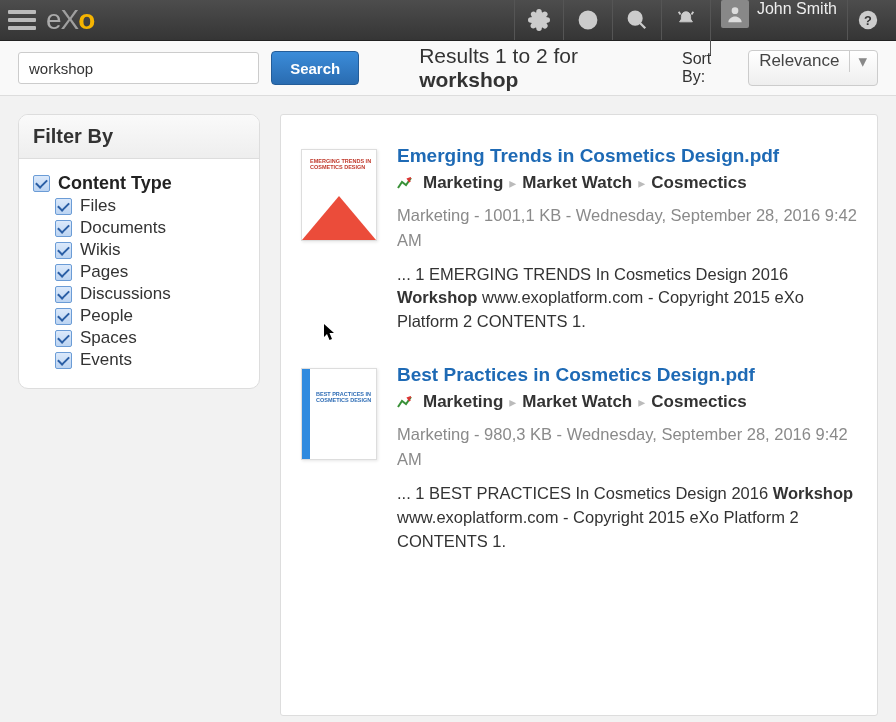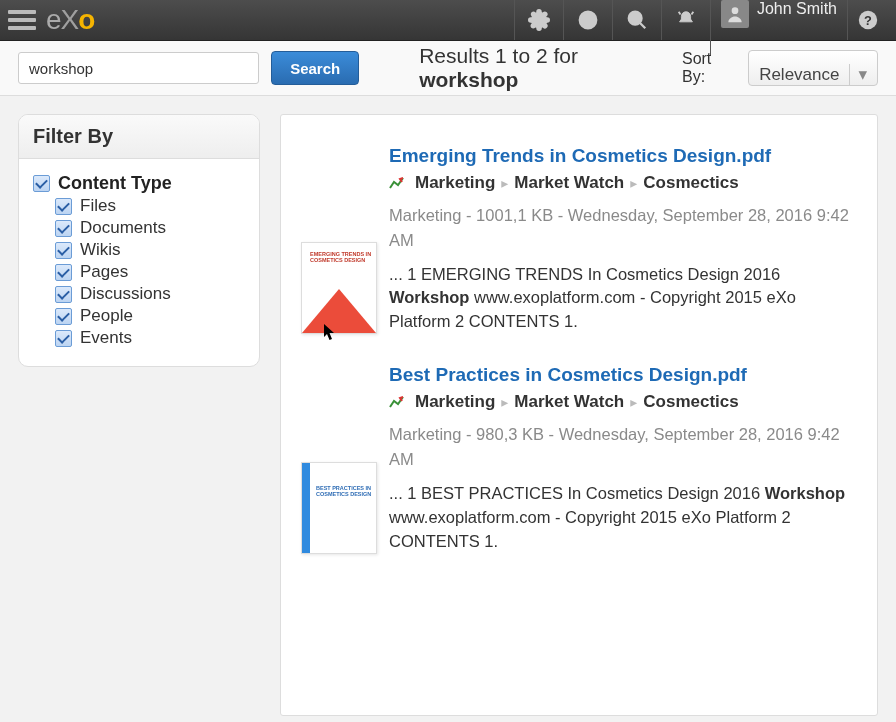--- a/index.html
+++ b/index.html
@@ -20,36 +20,36 @@
   .user-avatar{width:28px;height:28px;background:#888;border-radius:2px;margin-right:8px;display:flex;align-items:center;justify-content:center;}
   .help-cell{width:40px;height:40px;border-left:1px solid #555;display:flex;align-items:center;justify-content:center;color:#ccc;cursor:pointer;}
   
   .searchrow{height:54px;background:#f9f9f9;border-bottom:1px solid #ddd;display:flex;align-items:center;padding:0 18px;}
   .search-input{width:220px;height:30px;border:1px solid #ccc;border-radius:3px;padding:0 10px;font-size:15px;color:#333;background:white;}
   .search-btn{margin-left:12px;height:34px;padding:0 18px;background:linear-gradient(to bottom,#3b8cd9,#2a6cb1);border:1px solid #245d99;color:#fff;font-weight:bold;font-size:15px;border-radius:4px;cursor:pointer;}
   .results-label{margin-left:60px;font-size:21px;color:#333;}
   .results-label b{font-weight:bold;}
   .sortbox{margin-left:auto;display:flex;align-items:center;}
   .sort-label{font-size:16px;color:#333;margin-right:10px;}
-  .sort-select{height:34px;border:1px solid #ccc;border-radius:4px;background:linear-gradient(to bottom,#fff,#eee);display:flex;align-items:flex-end;padding:0 10px;font-size:17px;color:#444;cursor:pointer;}
+  .sort-select{height:34px;border:1px solid #ccc;border-radius:4px;background:linear-gradient(to bottom,#fff,#eee);display:flex;align-items:flex-start;padding:0 10px;font-size:17px;color:#444;cursor:pointer;}
   .sort-select .caret-box{border-left:1px solid #ccc;margin-left:10px;padding-left:8px;color:#888;}
   
   .main{display:flex;padding:18px;gap:20px;align-items:flex-start;}
   
   .filter-panel{width:240px;background:#fff;border:1px solid #ddd;border-radius:10px;overflow:hidden;}
   .filter-header{background:linear-gradient(to bottom,#fafafa,#eee);border-bottom:1px solid #ddd;padding:10px 14px;font-size:20px;font-weight:bold;color:#333;}
   .filter-body{padding:14px 10px 16px 14px;}
   .filter-group-label{display:flex;align-items:center;font-size:18px;font-weight:bold;color:#222;margin-bottom:0;}
   .chk{width:15px;height:15px;border:1px solid #6b9cd6;border-radius:2px;background:linear-gradient(to bottom,#dbe9fb,#bcd4f2);display:inline-flex;align-items:center;justify-content:center;margin-right:8px;cursor:pointer;}
   .chk::after{content:"";width:9px;height:5px;border-left:2px solid #2a5ea5;border-bottom:2px solid #2a5ea5;transform:rotate(-45deg);margin-top:-2px;}
   .filter-items{margin-left:22px;}
   .filter-item{display:flex;align-items:center;font-size:17px;color:#333;margin:2px 0;}
   
   .results-panel{flex:1;background:#fff;border:1px solid #ddd;border-radius:3px;padding:30px 20px;min-height:540px;}
-  .result{display:flex;gap:12px;margin-bottom:30px;align-items:flex-end;}
+  .result{display:flex;gap:20px;margin-bottom:30px;}
   .thumb{width:74px;height:90px;border:1px solid #ddd;box-shadow:1px 1px 3px rgba(0,0,0,.1);background:#fff;display:flex;align-items:center;justify-content:center;font-size:6px;color:#888;position:relative;overflow:hidden;flex-shrink:0;margin-top:4px;}
   .thumb-red::after{content:"";position:absolute;bottom:0;left:0;width:0;height:0;border-left:37px solid transparent;border-right:37px solid transparent;border-bottom:44px solid #eb4c3a;}
   .thumb-blue::before{content:"";position:absolute;left:0;top:0;width:8px;height:100%;background:#2f8adf;}
   .thumb-label{position:absolute;top:8px;left:8px;right:4px;font-size:5.5px;line-height:6px;color:#c0392b;font-weight:bold;text-transform:uppercase;}
   .thumb-blue .thumb-label{color:#2f6db5;left:14px;top:22px;}
   .result-body{flex:1;}
   .result-title{color:#1e6ab5;font-size:19px;font-weight:bold;margin:0 0 6px 0;cursor:pointer;}
   .breadcrumb{display:flex;align-items:center;flex-wrap:wrap;gap:6px;font-size:17px;font-weight:bold;color:#333;margin-bottom:10px;}
   .bc-icon{width:20px;height:14px;display:inline-flex;align-items:center;}
   .bc-sep{color:#bbb;font-weight:normal;font-size:14px;}
@@ -160,20 +160,24 @@
           <div class="filter-item">
             <span class="chk"></span>
             <span>Discussions</span>
           </div>
           <div class="filter-item">
             <span class="chk"></span>
             <span>People</span>
           </div>
           <div class="filter-item">
             <span class="chk"></span>
+            <span>Spaces</span>
+          </div>
+          <div class="filter-item">
+            <span class="chk"></span>
             <span>Events</span>
           </div>
         </div>
     </div>
   </div>
 
   <div class="results-panel" id="results-panel">
   <div class="result">
         <div class="thumb thumb-red">
           <div class="thumb-label">EMERGING TRENDS In Cosmetics Design</div>

